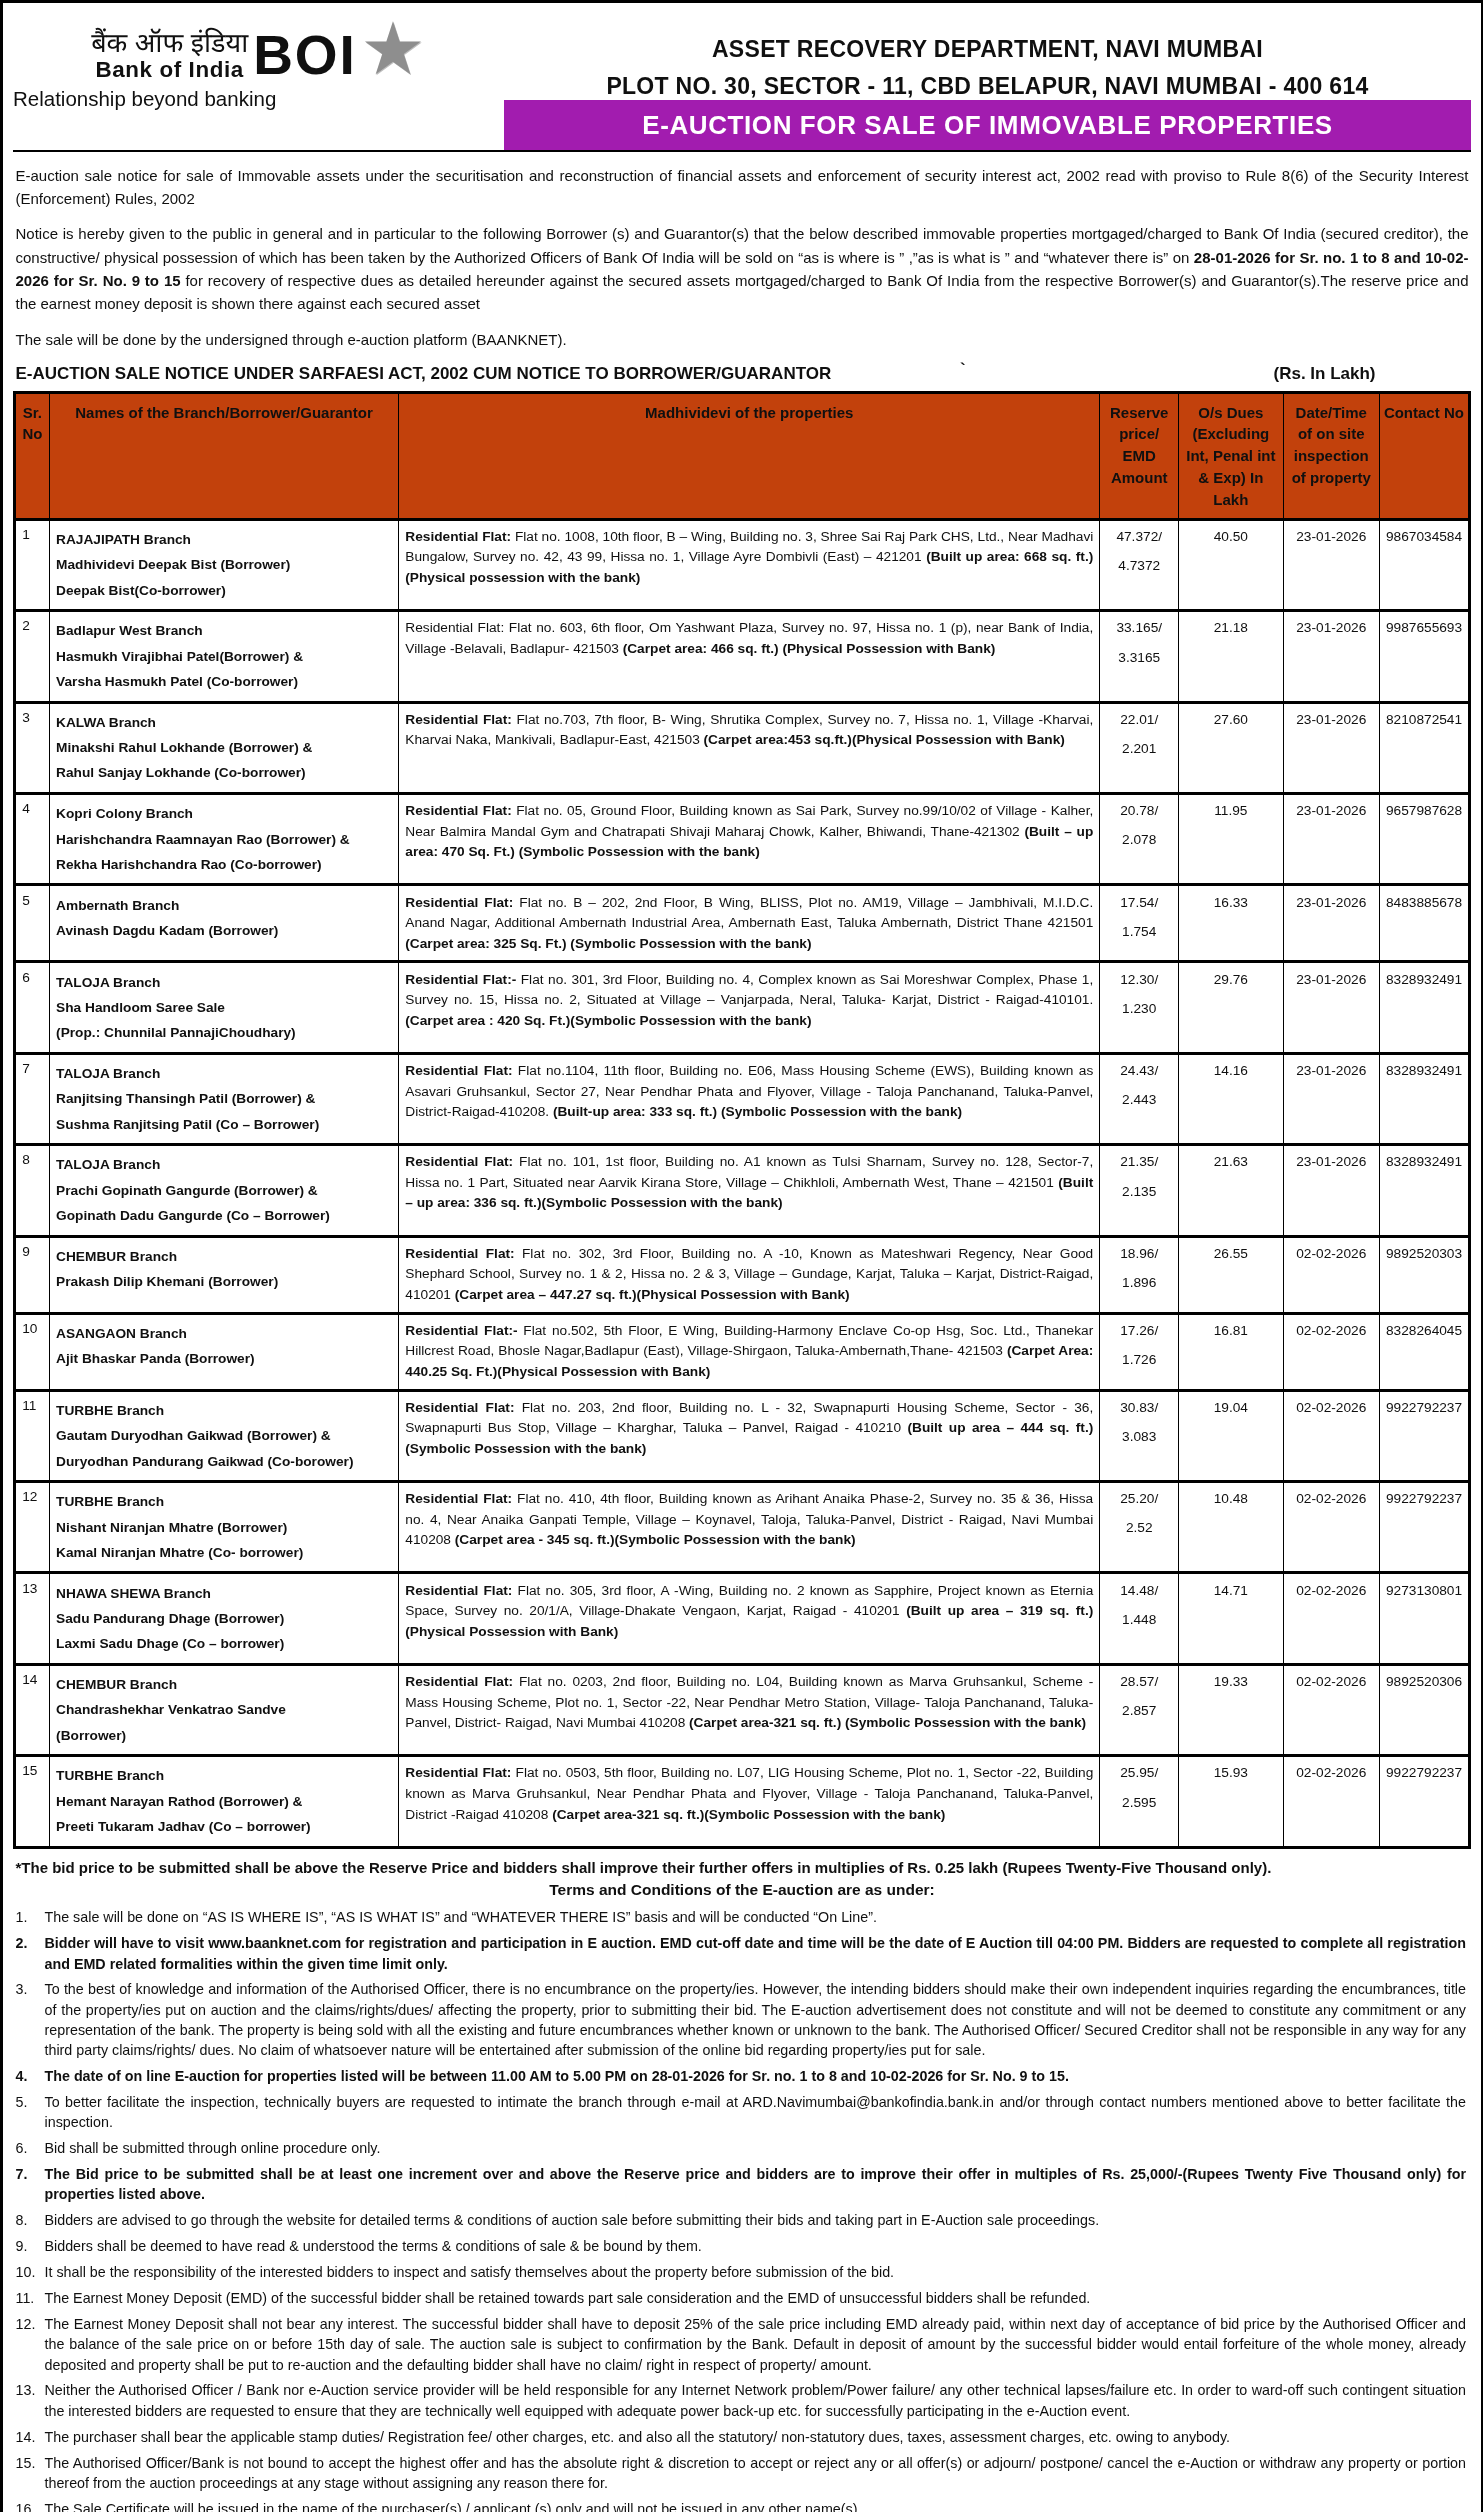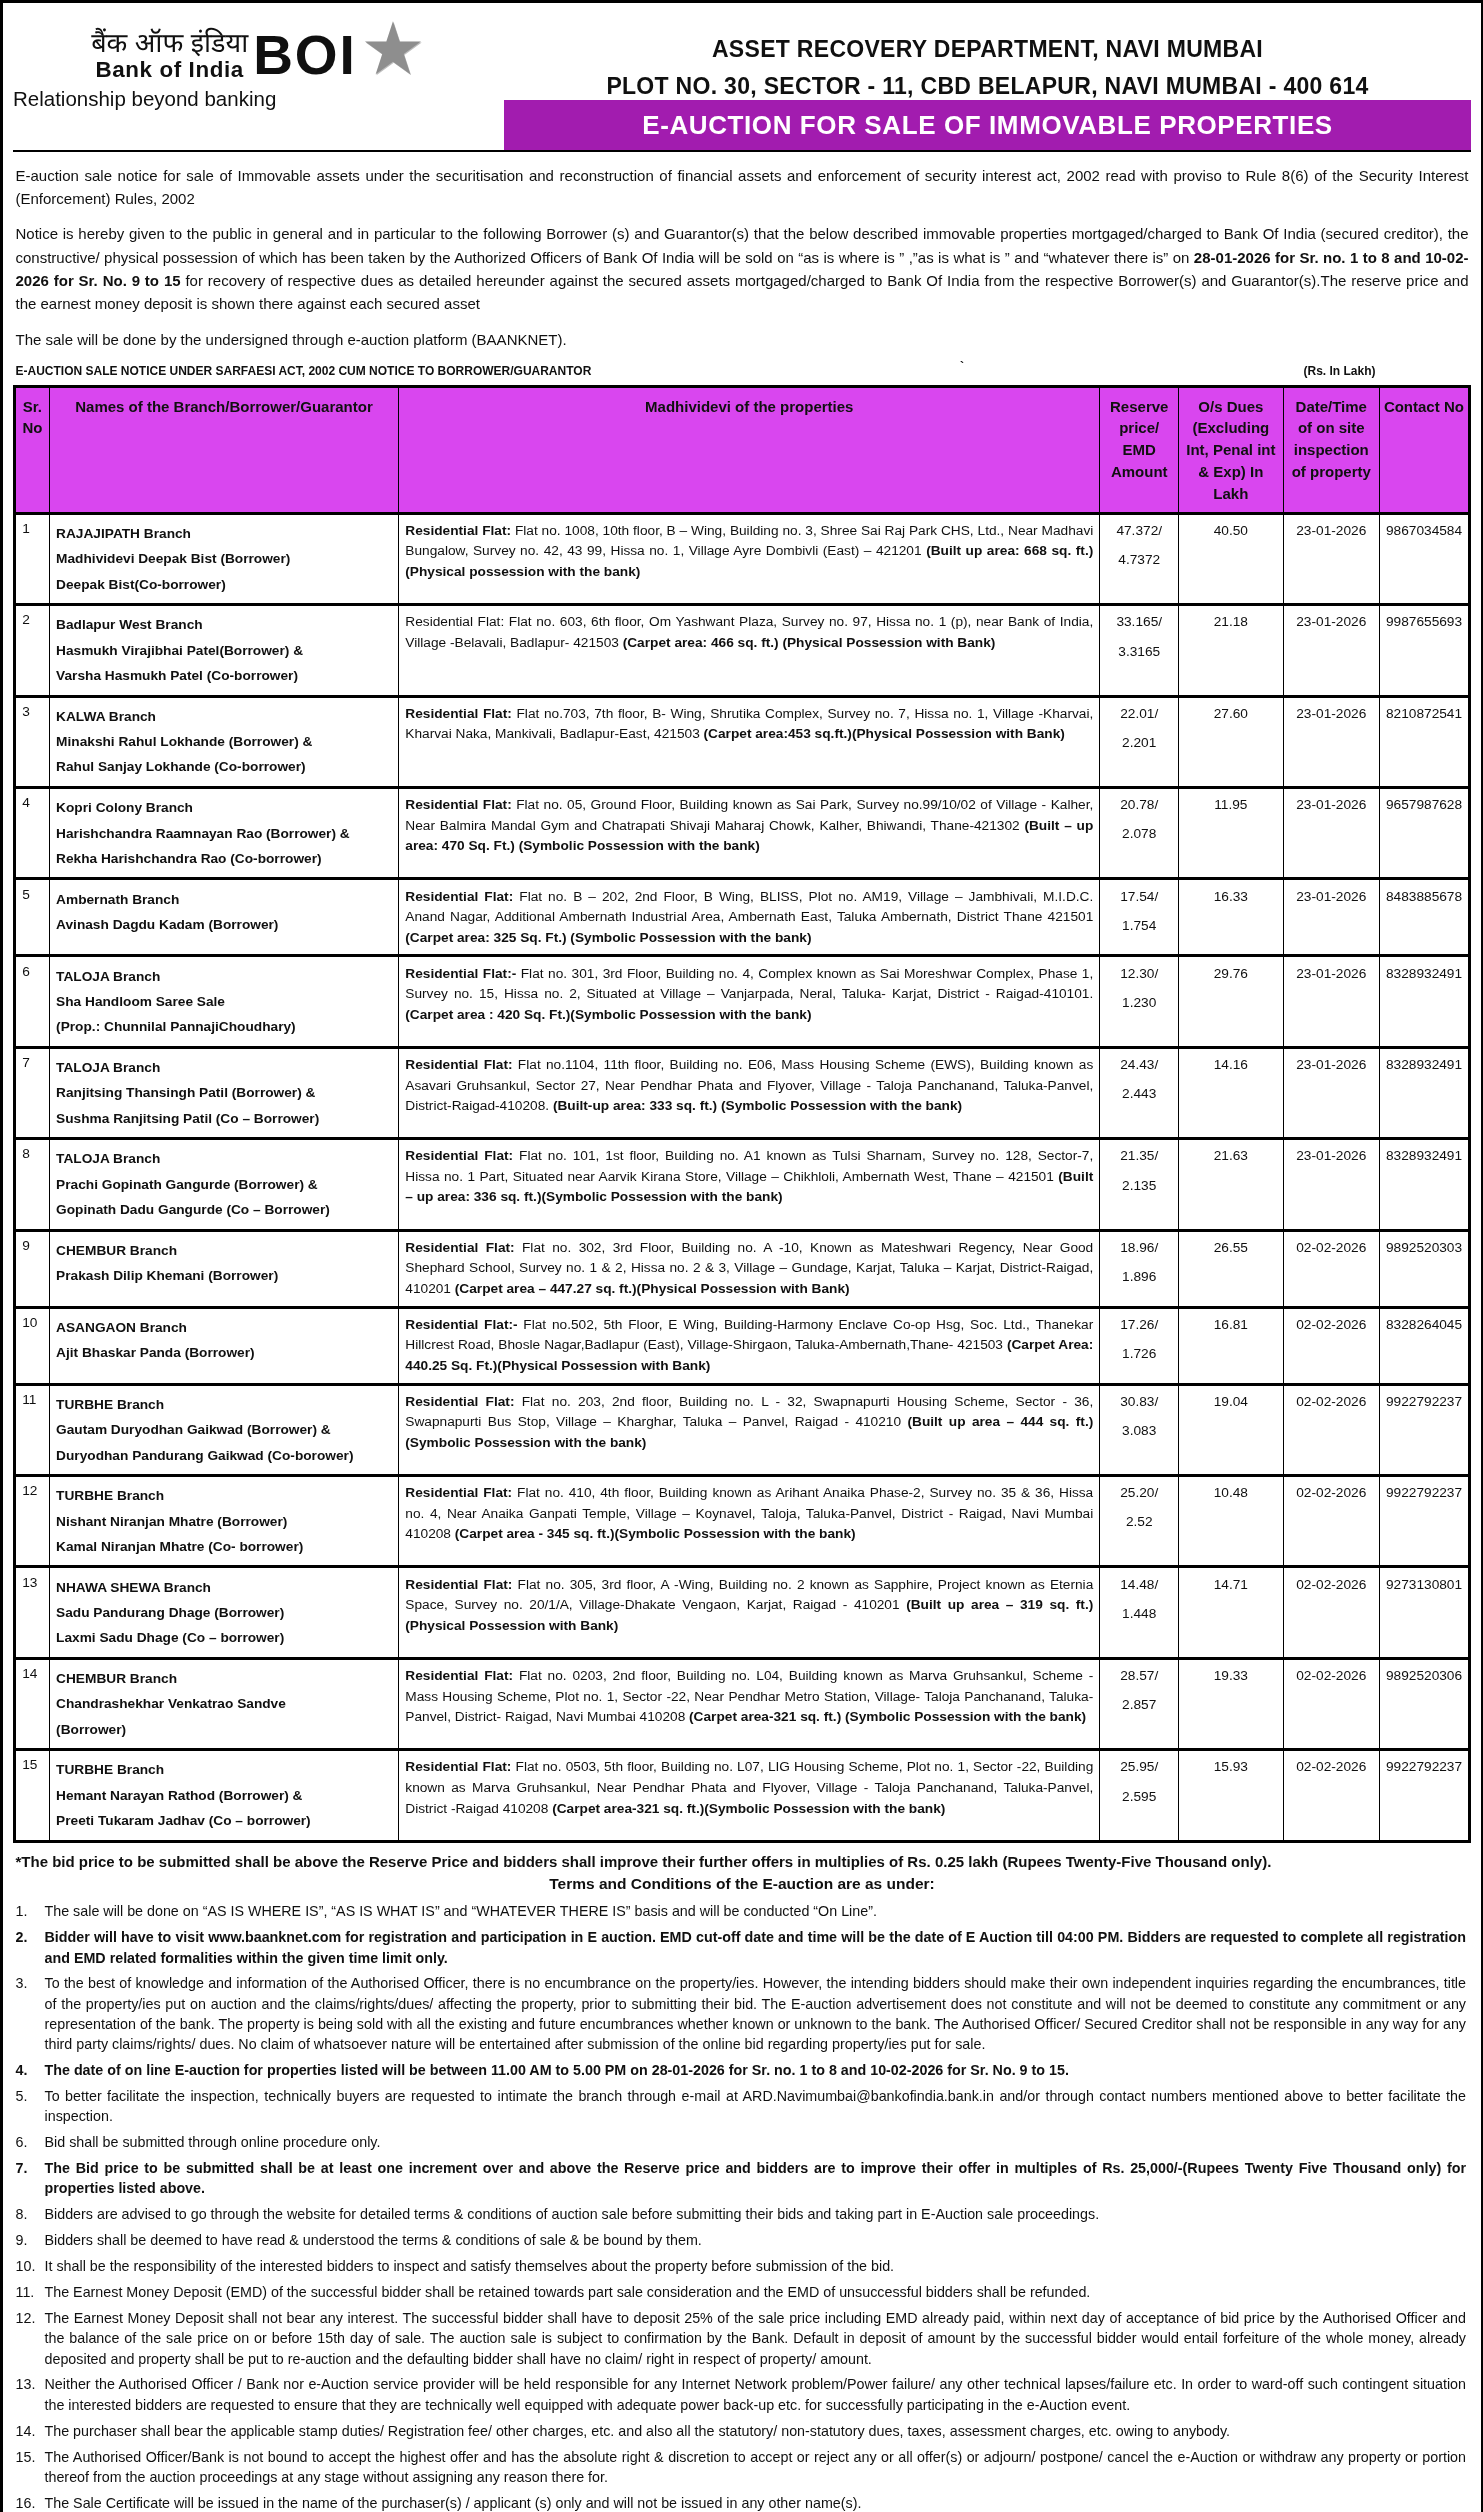--- a/index.html
+++ b/index.html
@@ -25,27 +25,27 @@
         text-shadow:0.6px 0.6px 0 #bdbdbd;}
   .tagline{font-size:20.5px;margin-top:2.5px;width:435px;}
   .dept-block{flex:1;display:flex;flex-direction:column;text-align:center;}
   .dept1{font-size:23px;font-weight:bold;margin-top:25px;letter-spacing:0.3px;}
   .dept2{font-size:23px;font-weight:bold;margin-top:10px;letter-spacing:0.3px;}
   .banner{margin-top:auto;background:#a21caf;color:#fff;font-size:26px;font-weight:bold;
           text-align:center;padding:10.6px 0 9.3px;letter-spacing:0.6px;}
   
   .intro{margin:11.2px 2.5px 0;}
   .intro p{font-size:15px;line-height:1.55;margin:0 0 12.4px;text-align:justify;}
-  .sarfaesi-line{position:relative;font-weight:bold;font-size:12px;margin:2.5px 2.5px 7.5px;}
+  .sarfaesi-line{position:relative;font-weight:bold;font-size:17px;margin:2.5px 2.5px 7.5px;}
   .tick{position:absolute;left:65%;top:-3.7px;font-weight:bold;}
   .rs-lakh{position:absolute;right:93px;top:0;}
   
   table.props{width:100%;border-collapse:collapse;table-layout:fixed;border:3.1px solid #000;}
   .props th,.props td{border:1.2px solid #000;vertical-align:top;}
-  .props thead th{background:#d946ef;font-weight:bold;font-size:15px;text-align:center;
+  .props thead th{background:#c2410c;font-weight:bold;font-size:15px;text-align:center;
                   padding:7.5px 3.7px;border-bottom:3.1px solid #000;line-height:1.45;}
   .props tbody td{border-top:3.1px solid #000;padding:6.2px 6.2px;}
   .c-sr{font-size:13.7px;padding-left:5px;}
   .c-names{font-weight:bold;font-size:13.7px;line-height:1.85;}
   .c-desc{font-size:13.7px;line-height:1.5;text-align:justify;}
   .c-price,.c-dues,.c-date,.c-contact{font-size:13.7px;text-align:center;line-height:1.5;}
   .c-price div + div{margin-top:8.7px;}
   
   .footnote{font-weight:bold;font-size:15px;margin:10px 2.5px 5px;}
   .terms-heading{text-align:center;font-weight:bold;font-size:15.5px;margin:5px 0 8.7px;}

